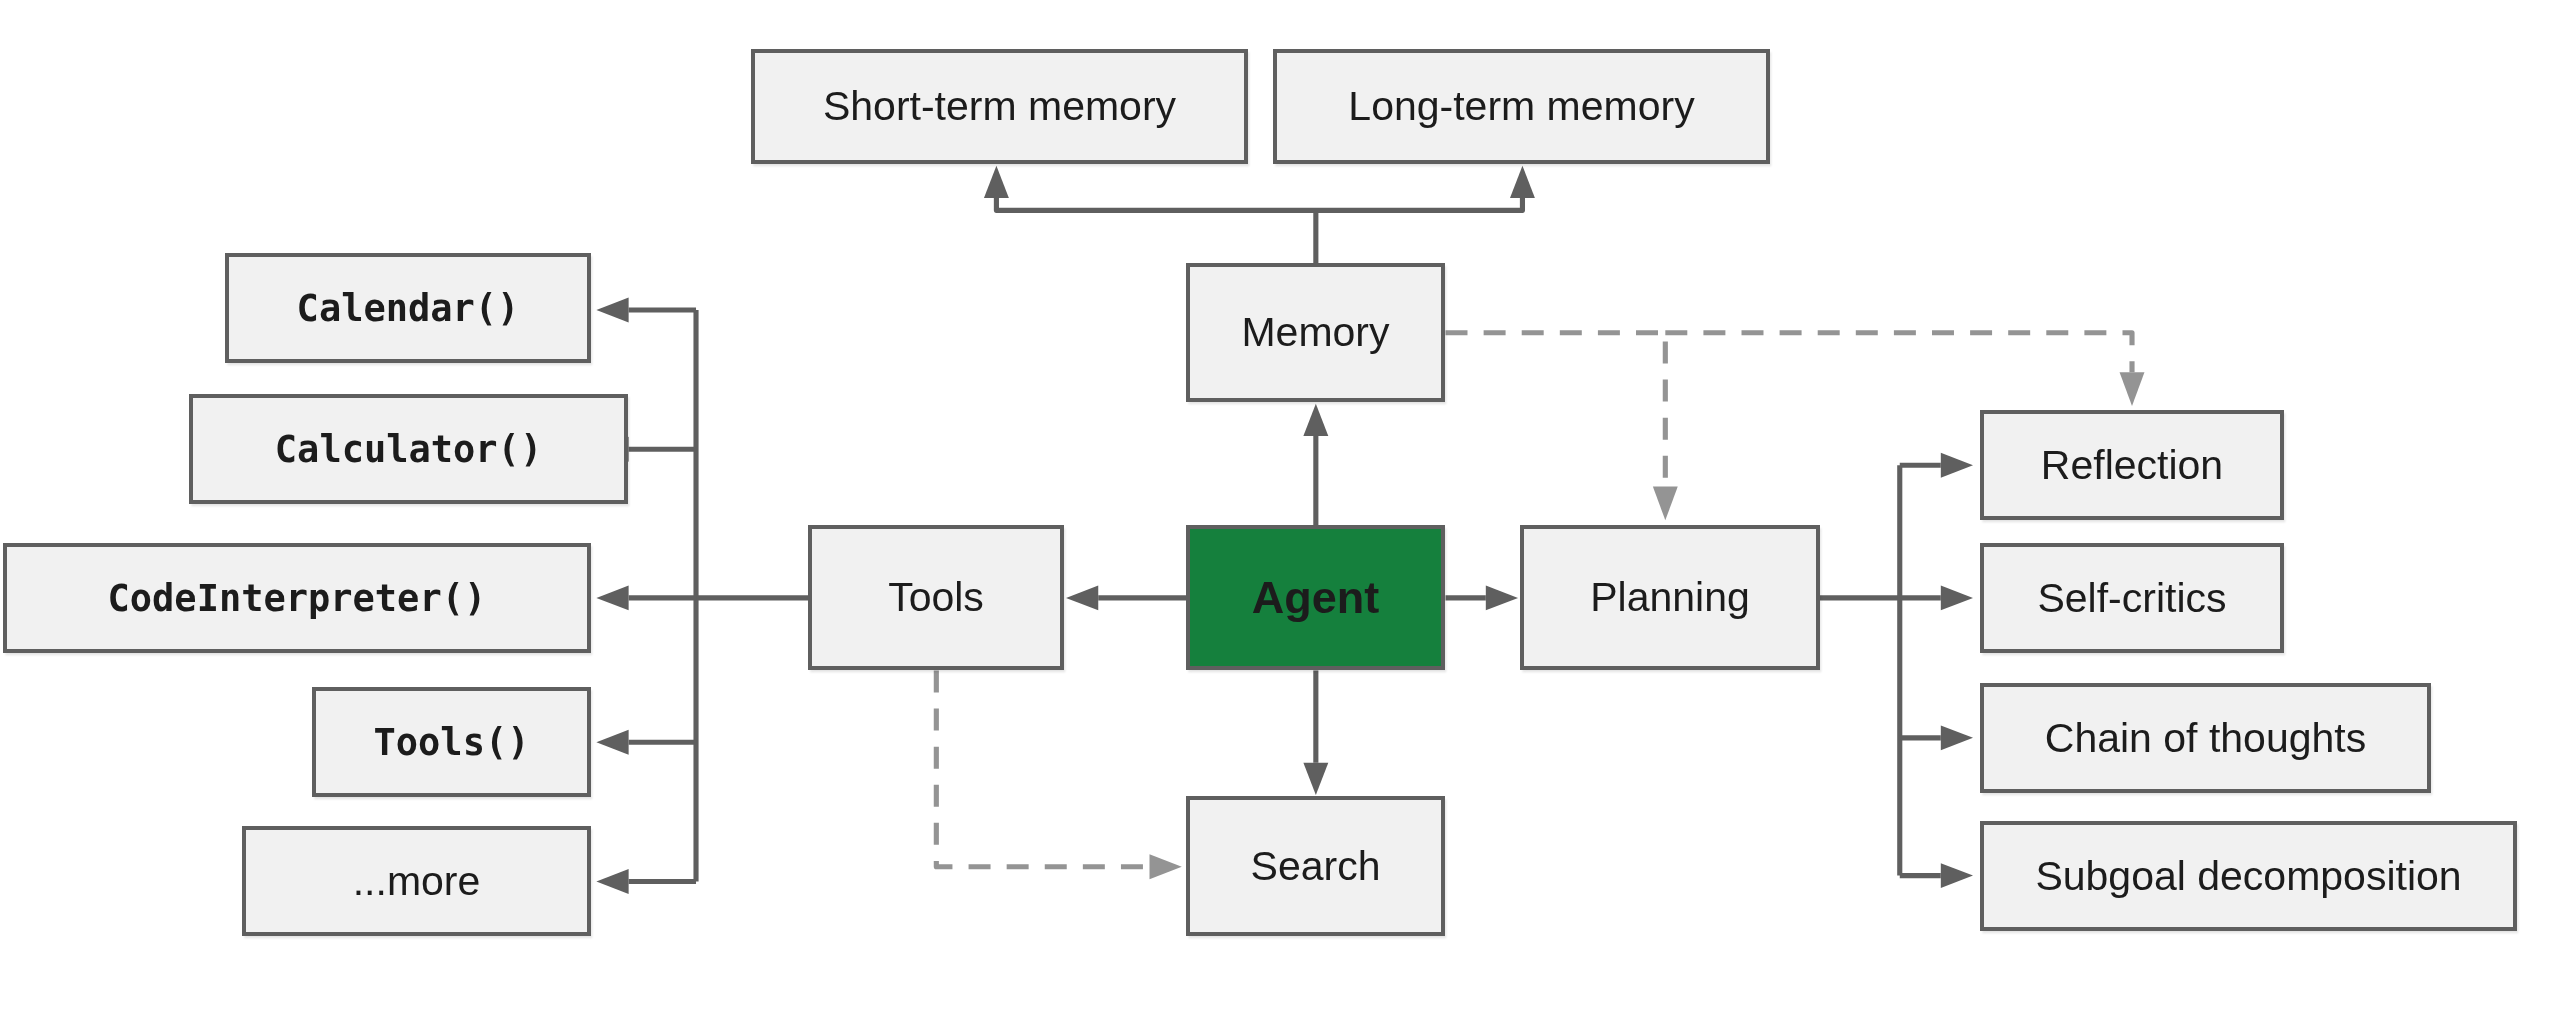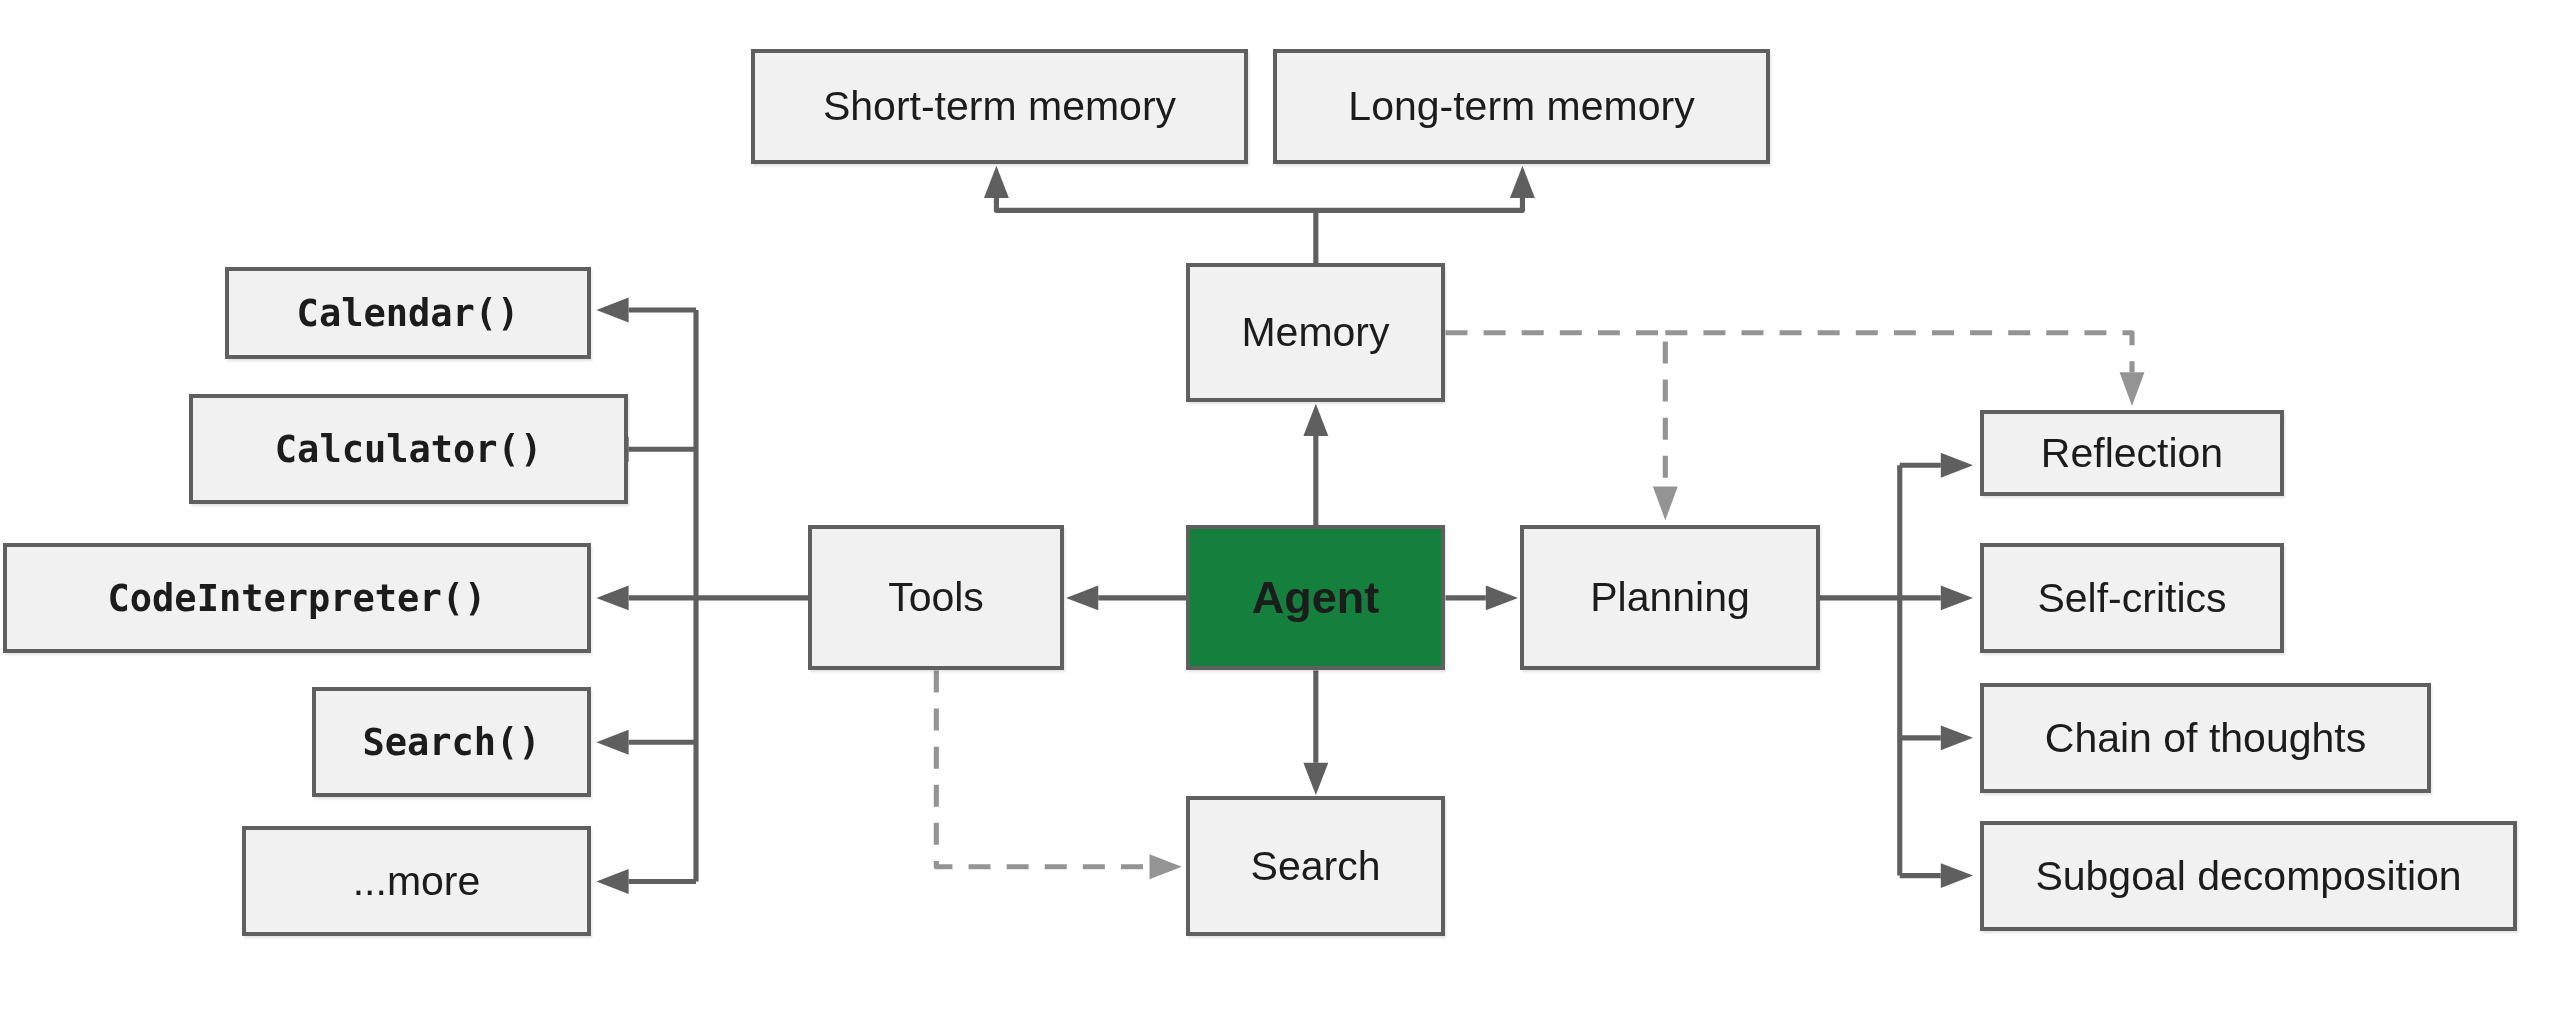--- a/index.html
+++ b/index.html
@@ -162,37 +162,37 @@
     <span class="label">Agent</span>
   </div>
   <div class="node" style="left:1520px; top:525px; width:300px; height:145px;">
     <span class="label">Planning</span>
   </div>
 
   <div class="node" style="left:1186px; top:796px; width:259px; height:140px;">
     <span class="label">Search</span>
   </div>
 
-  <div class="node" style="left:225px; top:267px; width:366px; height:92px;">
+  <div class="node" style="left:225px; top:253px; width:366px; height:110px;">
     <span class="label mono">Calendar()</span>
   </div>
   <div class="node" style="left:189px; top:394px; width:439px; height:110px;">
     <span class="label mono">Calculator()</span>
   </div>
   <div class="node" style="left:2.9px; top:543px; width:588px; height:110px;">
     <span class="label mono">CodeInterpreter()</span>
   </div>
   <div class="node" style="left:312px; top:687px; width:279px; height:110px;">
-    <span class="label mono">Search()</span>
+    <span class="label mono">Tools()</span>
   </div>
   <div class="node" style="left:242px; top:826px; width:349px; height:110px;">
     <span class="label">...more</span>
   </div>
 
-  <div class="node" style="left:1980px; top:410px; width:304px; height:86px;">
+  <div class="node" style="left:1980px; top:410px; width:304px; height:110px;">
     <span class="label">Reflection</span>
   </div>
   <div class="node" style="left:1980px; top:543px; width:304px; height:110px;">
     <span class="label">Self-critics</span>
   </div>
   <div class="node" style="left:1980px; top:683px; width:451px; height:110px;">
     <span class="label">Chain of thoughts</span>
   </div>
   <div class="node" style="left:1980px; top:821px; width:537px; height:110px;">
     <span class="label">Subgoal decomposition</span>

